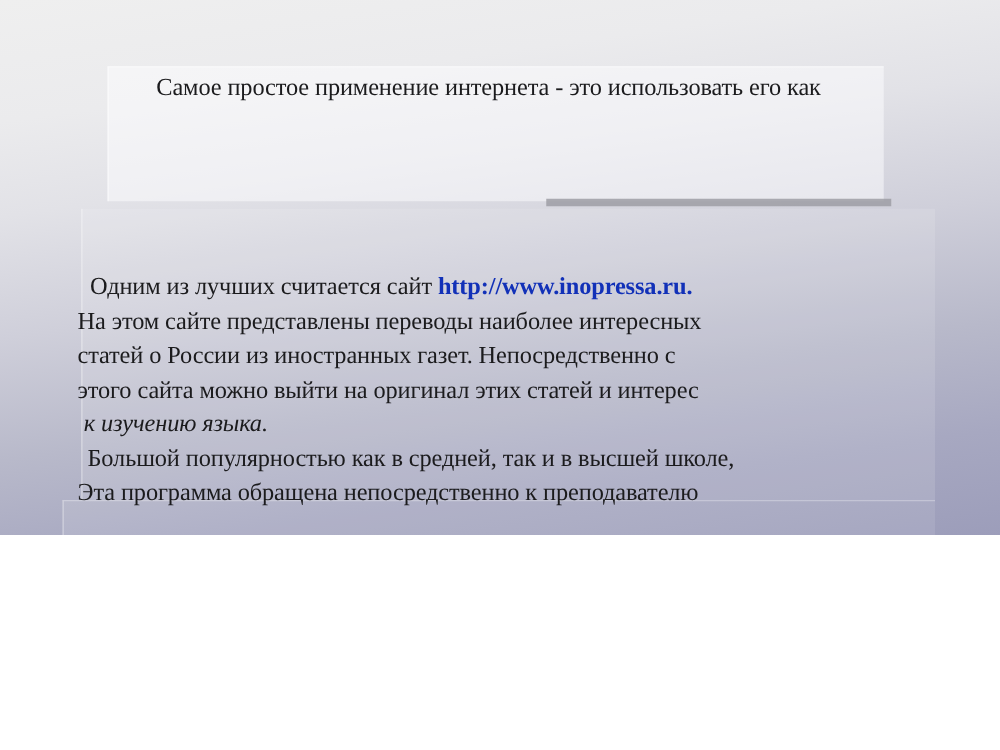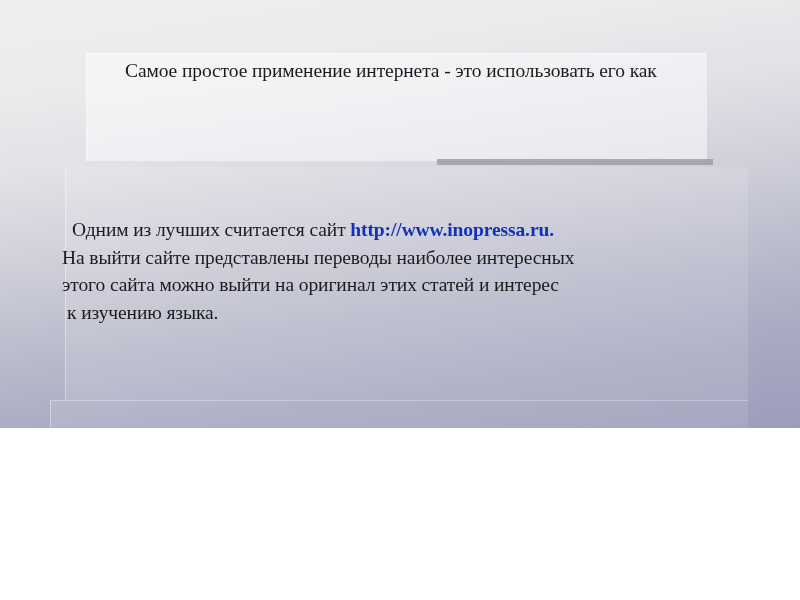--- a/index.html
+++ b/index.html
@@ -39,21 +39,21 @@
   .textblock{
     position:absolute;color:#1b1b1d;font-size:19.5px;line-height:27.5px;
     letter-spacing:-0.1px;white-space:nowrap;
   }
   .para1{left:108px;top:57px;}
   .mainblock{left:62px;top:184px;margin-top:32px;}
   .line{height:27.5px;}
   .indent-lg{padding-left:17px;}
   .indent-md{padding-left:10px;}
   .indent-sm{padding-left:8px;}
-  .indent-xs{padding-left:5px;}
+  .indent-xs{padding-left:5px;font-style:italic;}
   a.hlink{
     color:#1231b8;font-weight:bold;text-decoration:none;cursor:pointer;
   }
   .logo{
     position:absolute;left:691px;top:491px;width:80px;height:80px;
   }
   .logo svg{display:block;width:80px;height:80px;}
 </style>
 </head>
 <body>
@@ -66,23 +66,26 @@
   <div class="panel3"></div>
 
   <div class="textblock para1">
     <div class="line indent-lg">Самое простое применение интернета - это использовать его как</div>
   </div>
 
   <div class="textblock mainblock">
     <div class="line indent-md">
       <span>Одним из лучших считается сайт </span><a class="hlink">http://www.inopressa.ru.</a>
     </div>
-    <div class="line">На выйти сайте представлены переводы наиболее интересных</div>
+    <div class="line">На этом сайте представлены переводы наиболее интересных</div>
+    <div class="line">статей о России из иностранных газет. Непосредственно с</div>
     <div class="line">этого сайта можно выйти на оригинал этих статей и интерес</div>
     <div class="line indent-xs">к изучению языка.</div>
+    <div class="line indent-sm">Большой популярностью как в средней, так и в высшей школе,</div>
+    <div class="line">Эта программа обращена непосредственно к преподавателю</div>
   </div>
 
   <div class="logo">
     <svg viewBox="0 0 80 80">
 
       <rect x="17" y="17" width="46" height="46" rx="3" transform="rotate(45 40 40)" fill="#f4f4f8" stroke="#34348a" stroke-width="2.4"></rect>
 
       <g>
         <circle cx="45" cy="30" r="14.5" fill="#34348a"></circle>
         <polygon points="45,30 32,37 34,41" fill="#f4f4f8"></polygon>

